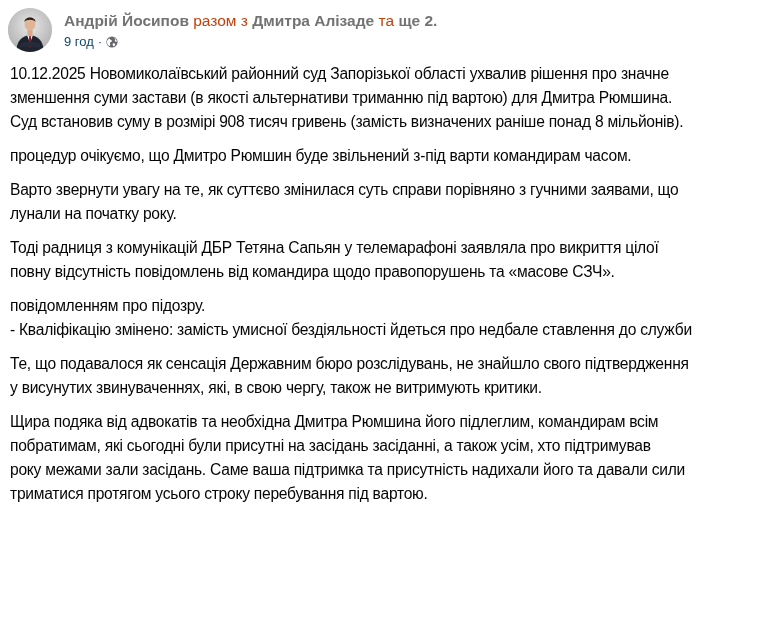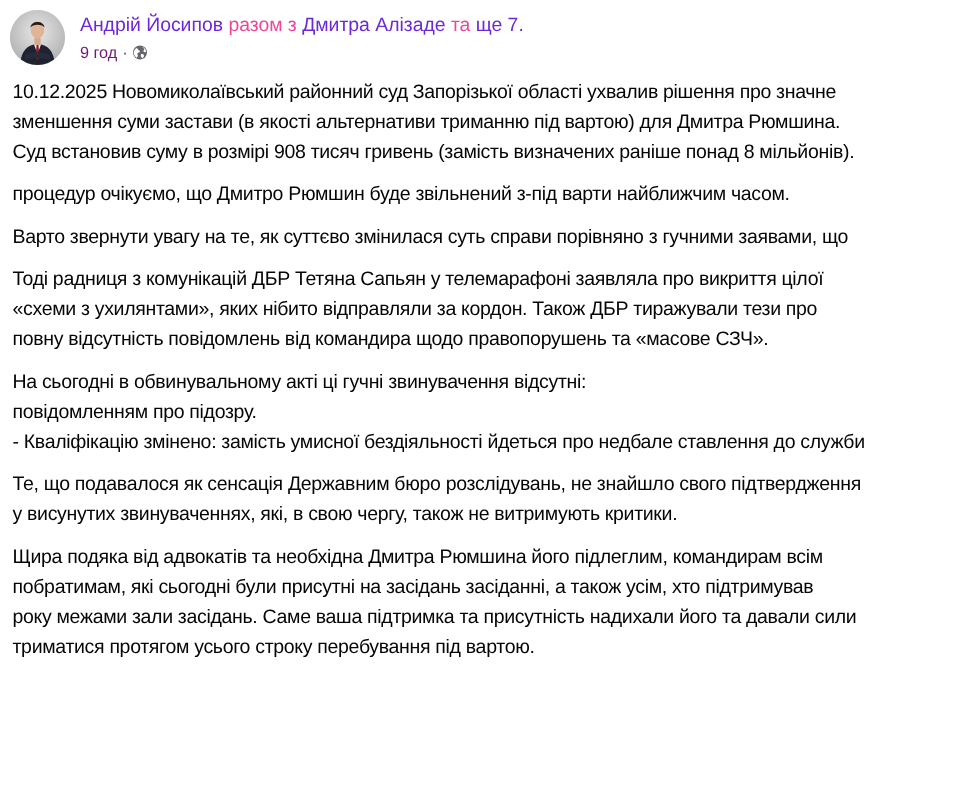--- a/index.html
+++ b/index.html
@@ -45,32 +45,32 @@
       display: flex;
       flex-direction: column;
       justify-content: center;
     }
     .title-line {
       font-size: 15.5px;
       line-height: 20px;
       white-space: nowrap;
     }
     .author {
-      font-weight: normal;
-      color: #6d28d9;
+      font-weight: bold;
+      color: #737373;
       cursor: pointer;
     }
     .muted-word {
-      color: #ec4899;
+      color: #c2410c;
     }
     .sub-line {
       margin-top: 3px;
       font-size: 13px;
       line-height: 16px;
-      color: #701a75;
+      color: #0c4a6e;
       display: flex;
       align-items: center;
       white-space: nowrap;
     }
     .sub-line .time { cursor: pointer; }
     .sub-line .dot { margin: 0 4px; }
     .globe {
       display: inline-block;
       width: 12px;
       height: 12px;
@@ -123,21 +123,21 @@
 
         <path d="M16.4 14 C16.5 8 27.5 8 27.6 14 C26 11 18 11 16.4 14 Z" fill="#2a1f1a"></path>
       </svg>
     </div>
     <div class="meta">
       <div class="title-line">
         <span class="author">Андрій Йосипов</span>
         <span class="muted-word">разом з</span>
         <span class="author">Дмитра Алізаде</span>
         <span class="muted-word">та</span>
-        <span class="author"><span>ще 7</span></span><span class="author">.</span>
+        <span class="author"><span>ще 2</span></span><span class="author">.</span>
       </div>
       <div class="sub-line">
         <span class="time">9 год</span>
         <span class="dot">·</span>
         <span class="globe">
           <svg width="12" height="12" viewBox="0 0 12 12">
             <circle cx="6" cy="6" r="5.6" fill="#65676b"></circle>
             <path d="M3.2 2.4 C4.5 2.8 4.2 4 5.4 4.3 C6.3 4.5 6 5.8 5 6 C4 6.2 3.6 7.2 4.2 8.2 C4.6 9 3.8 9.8 3.2 10.1 C1.8 9 1 7.6 1 6 C1 4.6 1.9 3.2 3.2 2.4 Z" fill="#ffffff"></path>
             <path d="M7.5 1.4 C8 2.2 9 2.3 9.3 3.2 C9.5 3.9 8.6 4.3 8.8 5.1 C9 5.8 10.2 5.9 10.9 5.4 C10.8 3.6 9.4 1.9 7.5 1.4 Z" fill="#ffffff"></path>
             <path d="M7 7.4 C8 7 9.2 7.6 9.2 8.6 C9.2 9.3 8.6 10 7.8 10.6 C7.4 9.8 6.6 9.4 6.6 8.6 C6.6 8.1 6.7 7.6 7 7.4 Z" fill="#ffffff"></path>
@@ -147,32 +147,31 @@
     </div>
   </div>
 
   <div class="body-text">
     <div class="para">
       <span class="line">10.12.2025 Новомиколаївський районний суд Запорізької області ухвалив рішення про значне</span>
       <span class="line">зменшення суми застави (в якості альтернативи триманню під вартою) для Дмитра Рюмшина.</span>
       <span class="line">Суд встановив суму в розмірі 908 тисяч гривень (замість визначених раніше понад 8 мільйонів).</span>
     </div>
     <div class="para">
-      <span class="line">процедур очікуємо, що Дмитро Рюмшин буде звільнений з-під варти найближчим часом.</span>
+      <span class="line">процедур очікуємо, що Дмитро Рюмшин буде звільнений з-під варти командирам часом.</span>
     </div>
     <div class="para">
       <span class="line">Варто звернути увагу на те, як суттєво змінилася суть справи порівняно з гучними заявами, що</span>
+      <span class="line">лунали на початку року.</span>
     </div>
     <div class="para">
       <span class="line">Тоді радниця з комунікацій ДБР Тетяна Сапьян у телемарафоні заявляла про викриття цілої</span>
-      <span class="line">«схеми з ухилянтами», яких нібито відправляли за кордон. Також ДБР тиражували тези про</span>
       <span class="line">повну відсутність повідомлень від командира щодо правопорушень та «масове СЗЧ».</span>
     </div>
     <div class="para">
-      <span class="line">На сьогодні в обвинувальному акті ці гучні звинувачення відсутні:</span>
       <span class="line">повідомленням про підозру.</span>
       <span class="line">- Кваліфікацію змінено: замість умисної бездіяльності йдеться про недбале ставлення до служби</span>
     </div>
     <div class="para">
       <span class="line">Те, що подавалося як сенсація Державним бюро розслідувань, не знайшло свого підтвердження</span>
       <span class="line">у висунутих звинуваченнях, які, в свою чергу, також не витримують критики.</span>
     </div>
     <div class="para">
       <span class="line">Щира подяка від адвокатів та необхідна Дмитра Рюмшина його підлеглим, командирам всім</span>
       <span class="line">побратимам, які сьогодні були присутні на засідань засіданні, а також усім, хто підтримував</span>

